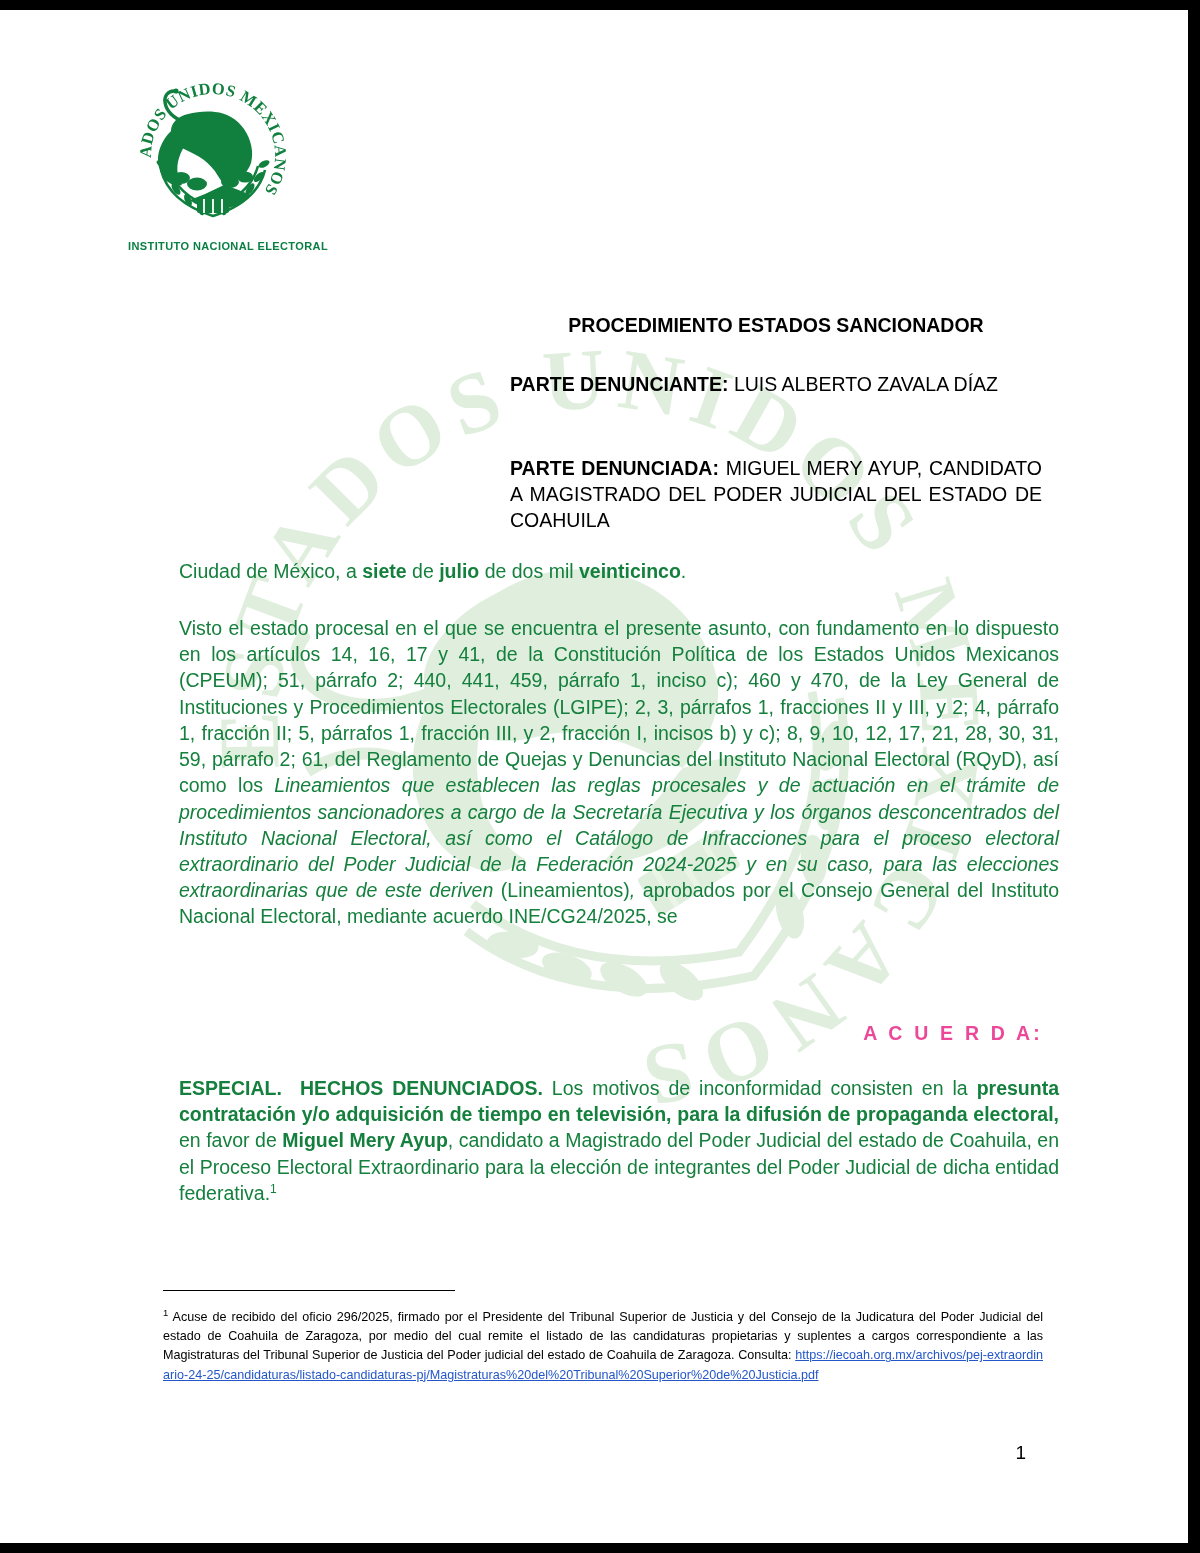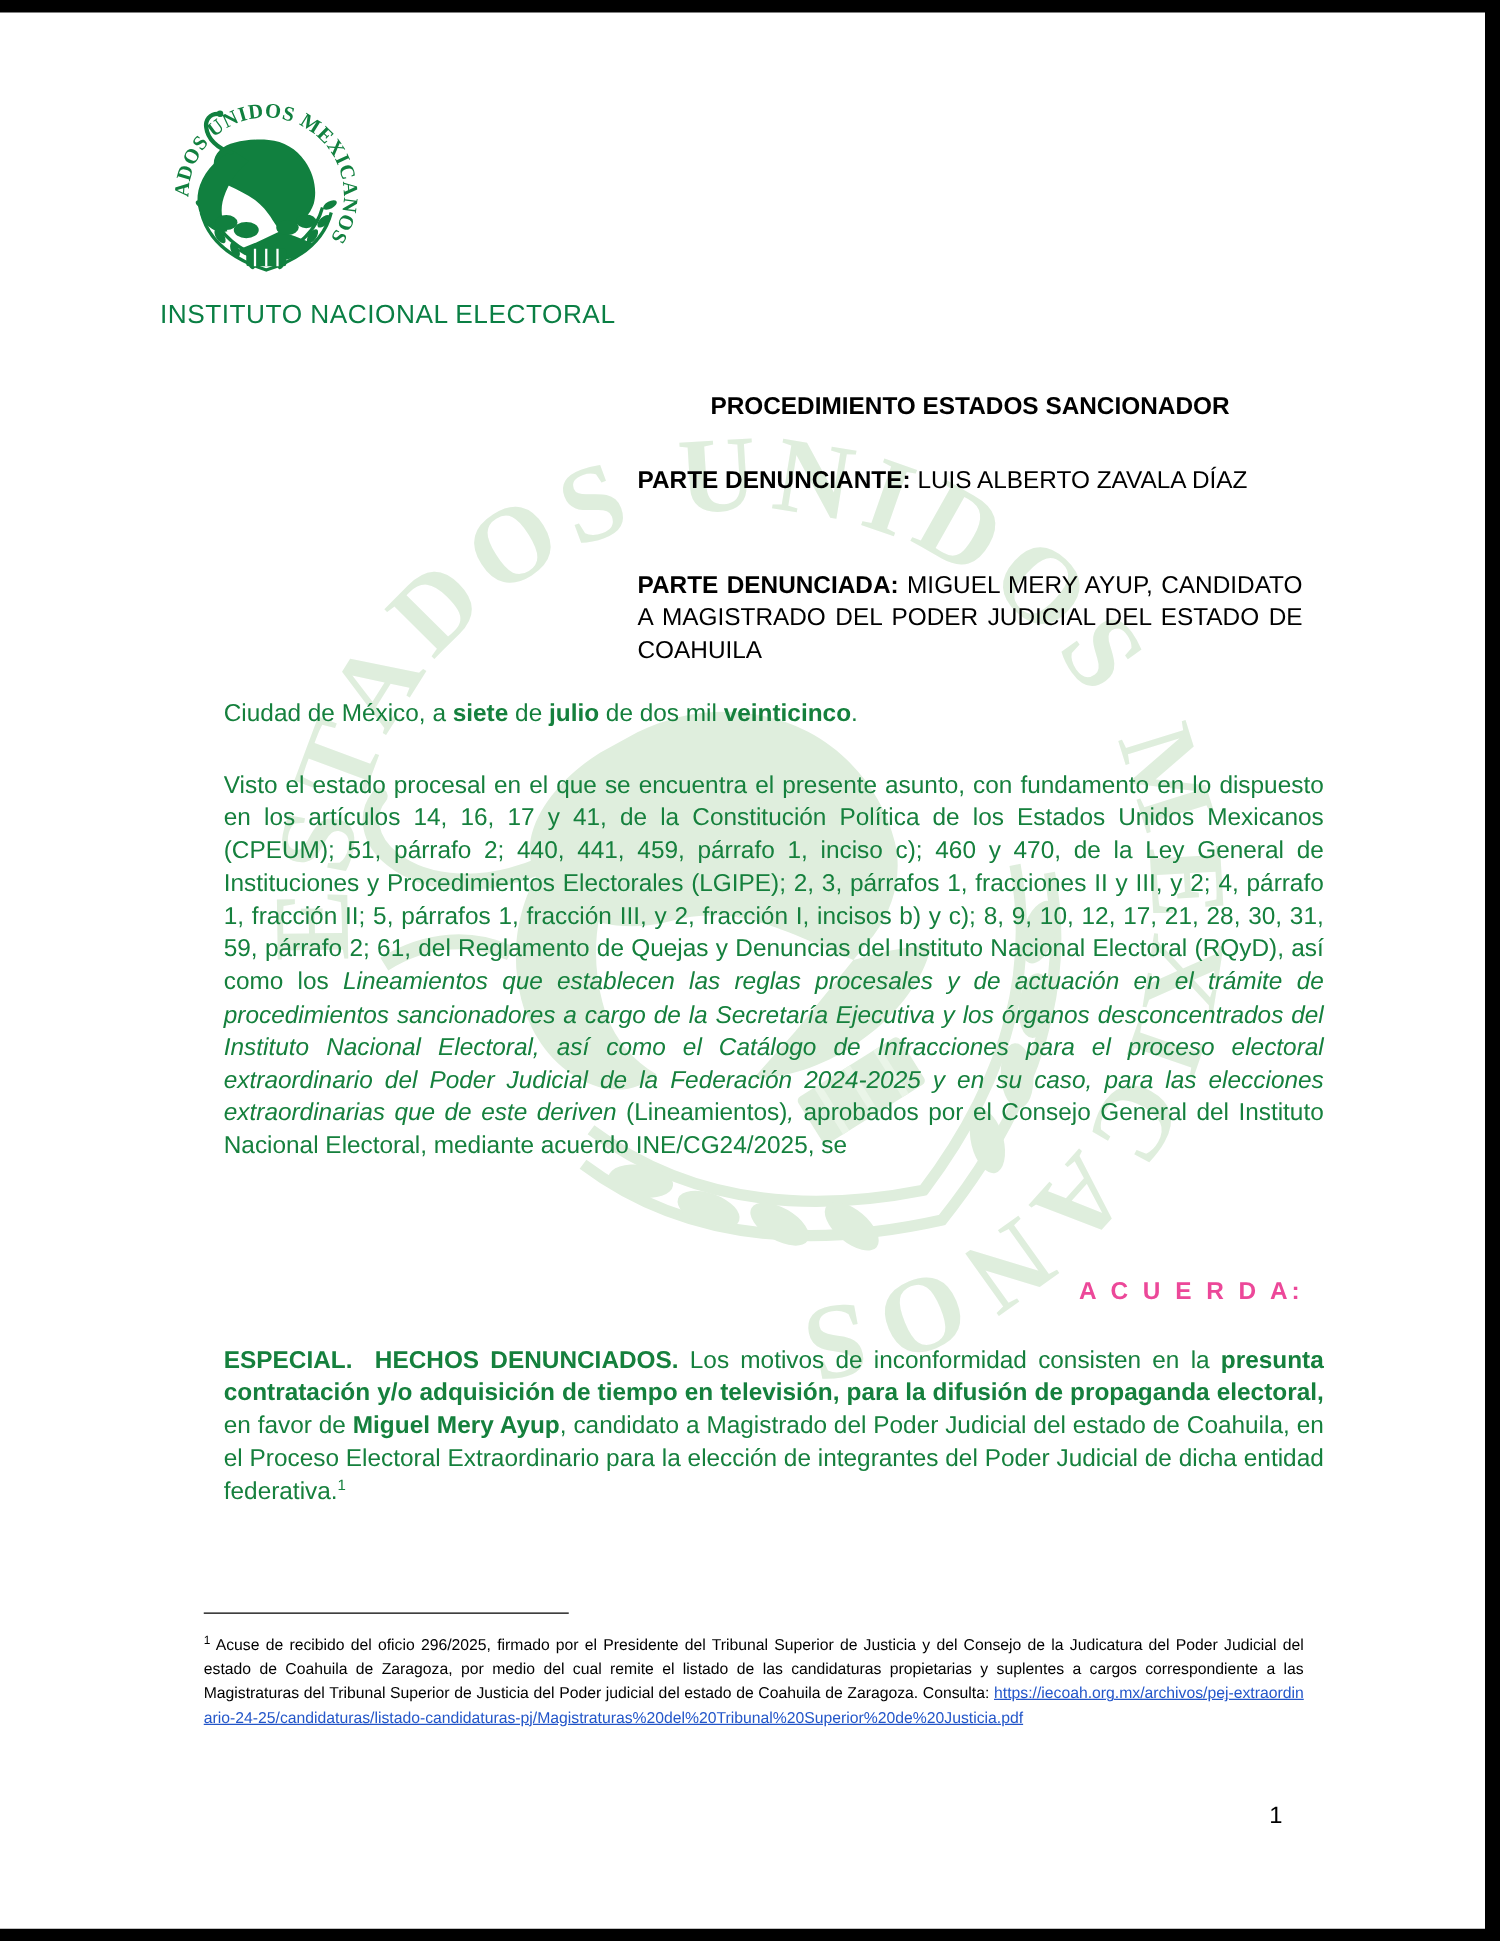--- a/index.html
+++ b/index.html
@@ -65,22 +65,22 @@
     position: absolute;
     left: 128px;
     top: 68px;
     width: 170px;
     height: 200px;
     text-align: center;
   }
   .emblem-svg { display: block; margin: 0 auto; }
   .ine-word {
     margin-top: 6px;
-    font-size: 21px;
-    font-weight: 400;
+    font-size: 11px;
+    font-weight: 700;
     letter-spacing: 0.4px;
     color: #0a7f44;
     white-space: nowrap;
     font-family: "Liberation Sans", sans-serif;
   }
 
   .header-right {
     position: absolute;
     left: 510px;
     top: 106px;

